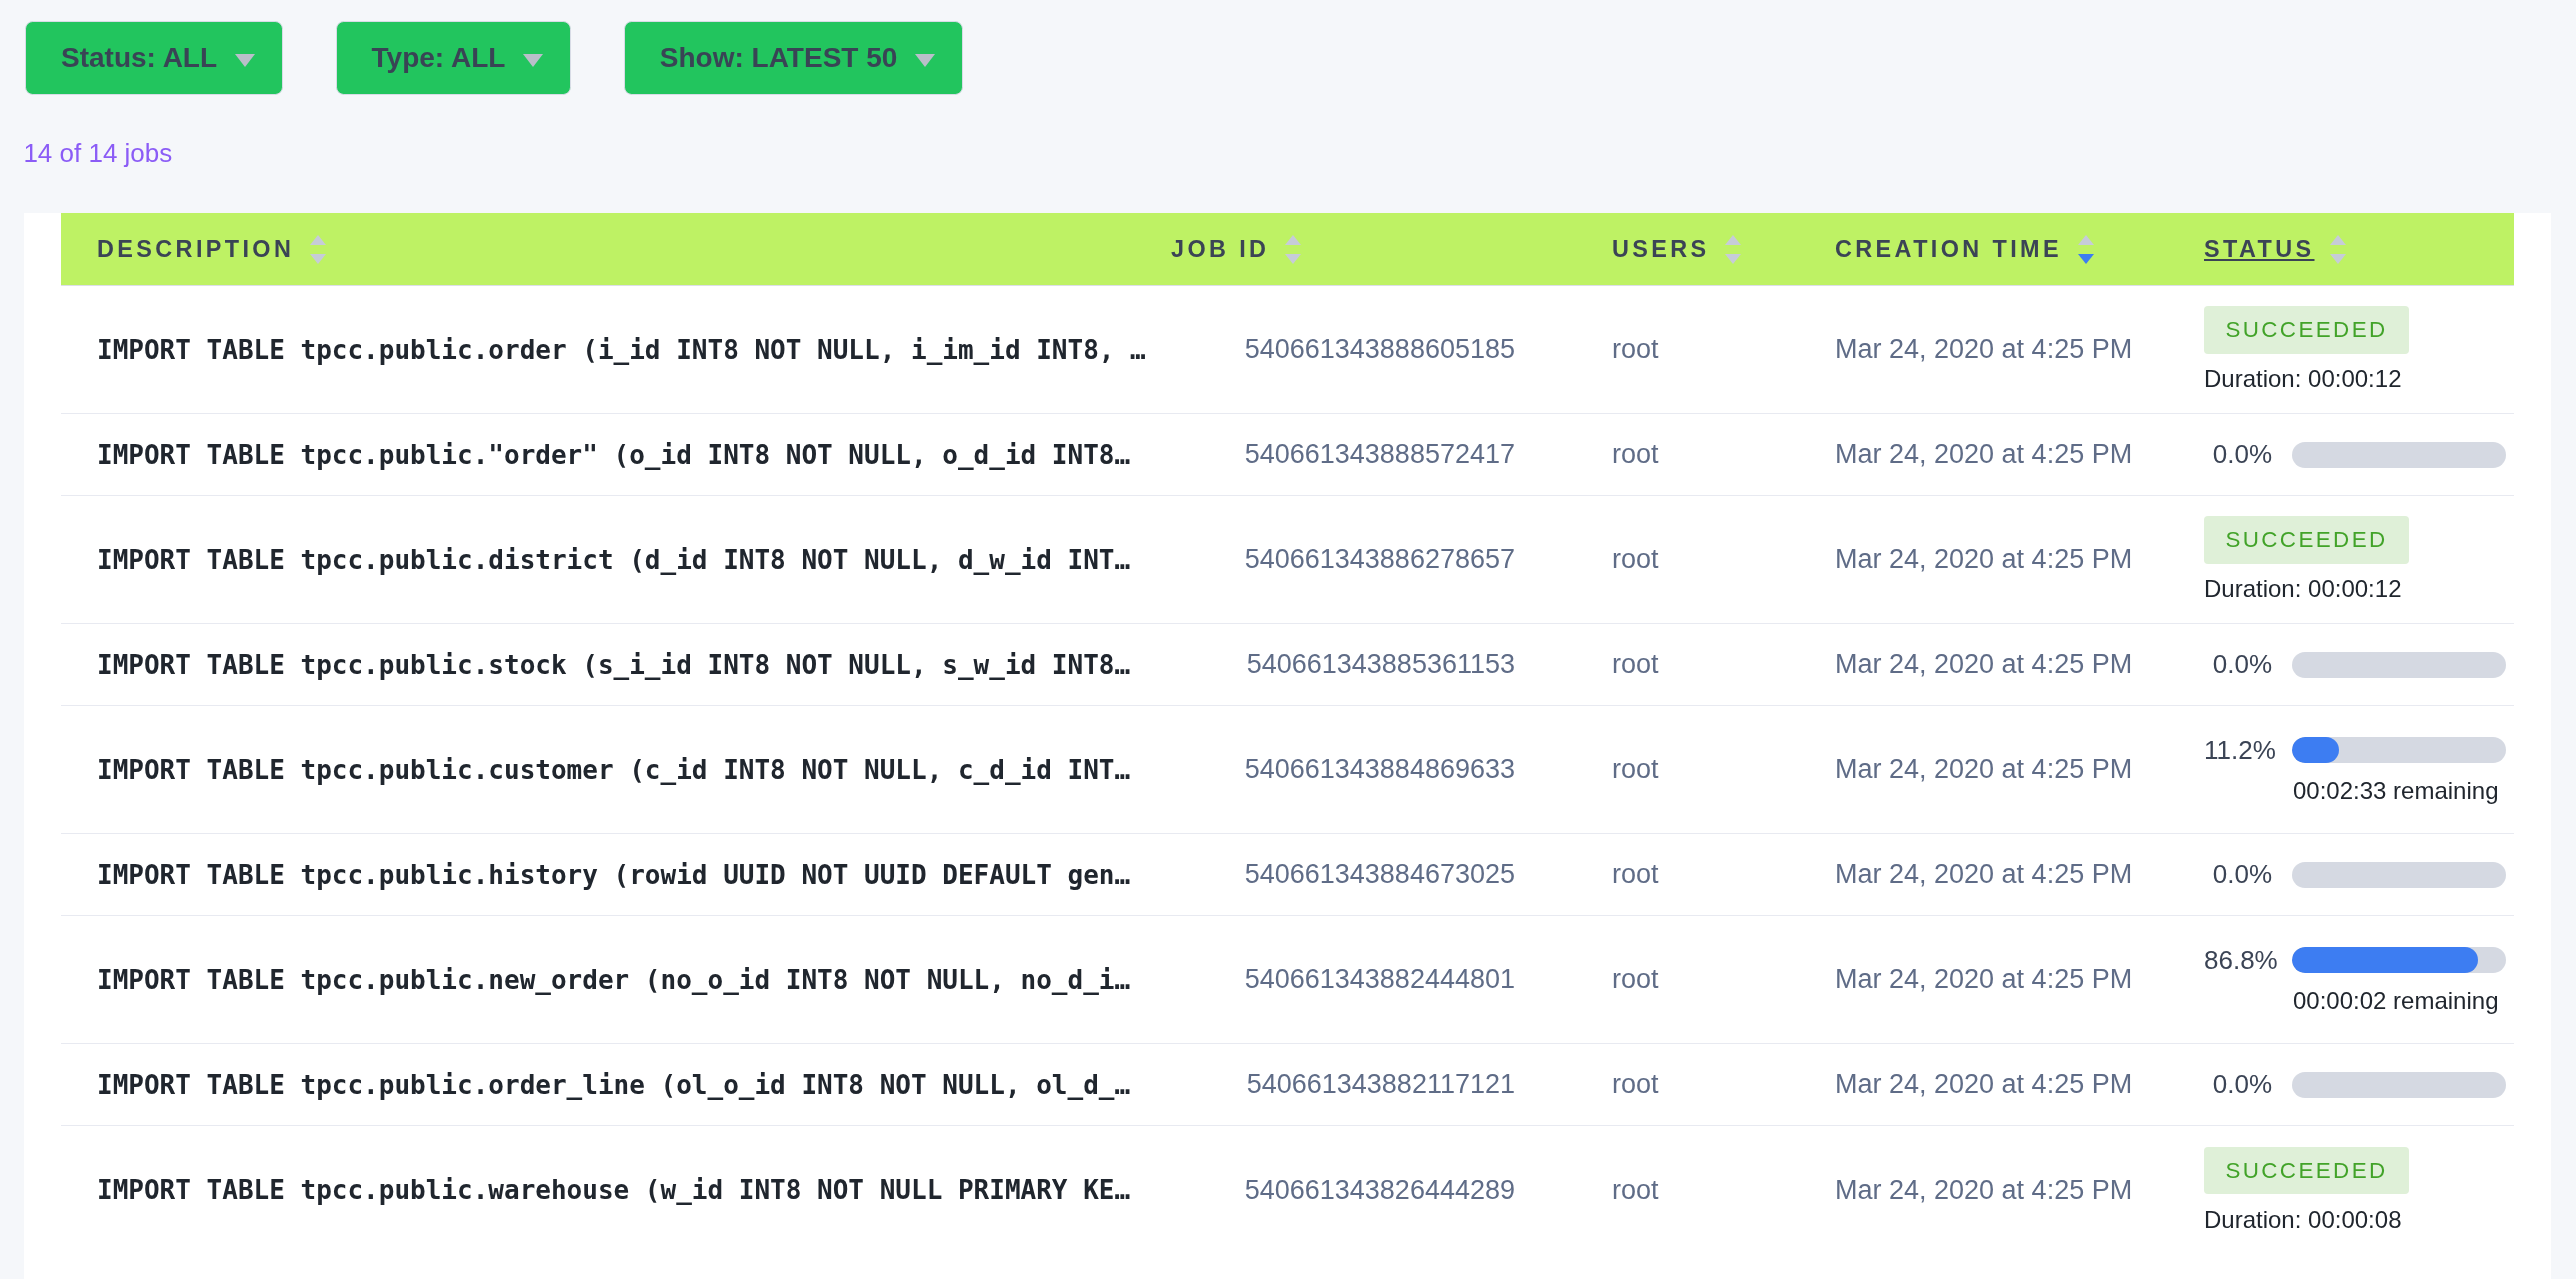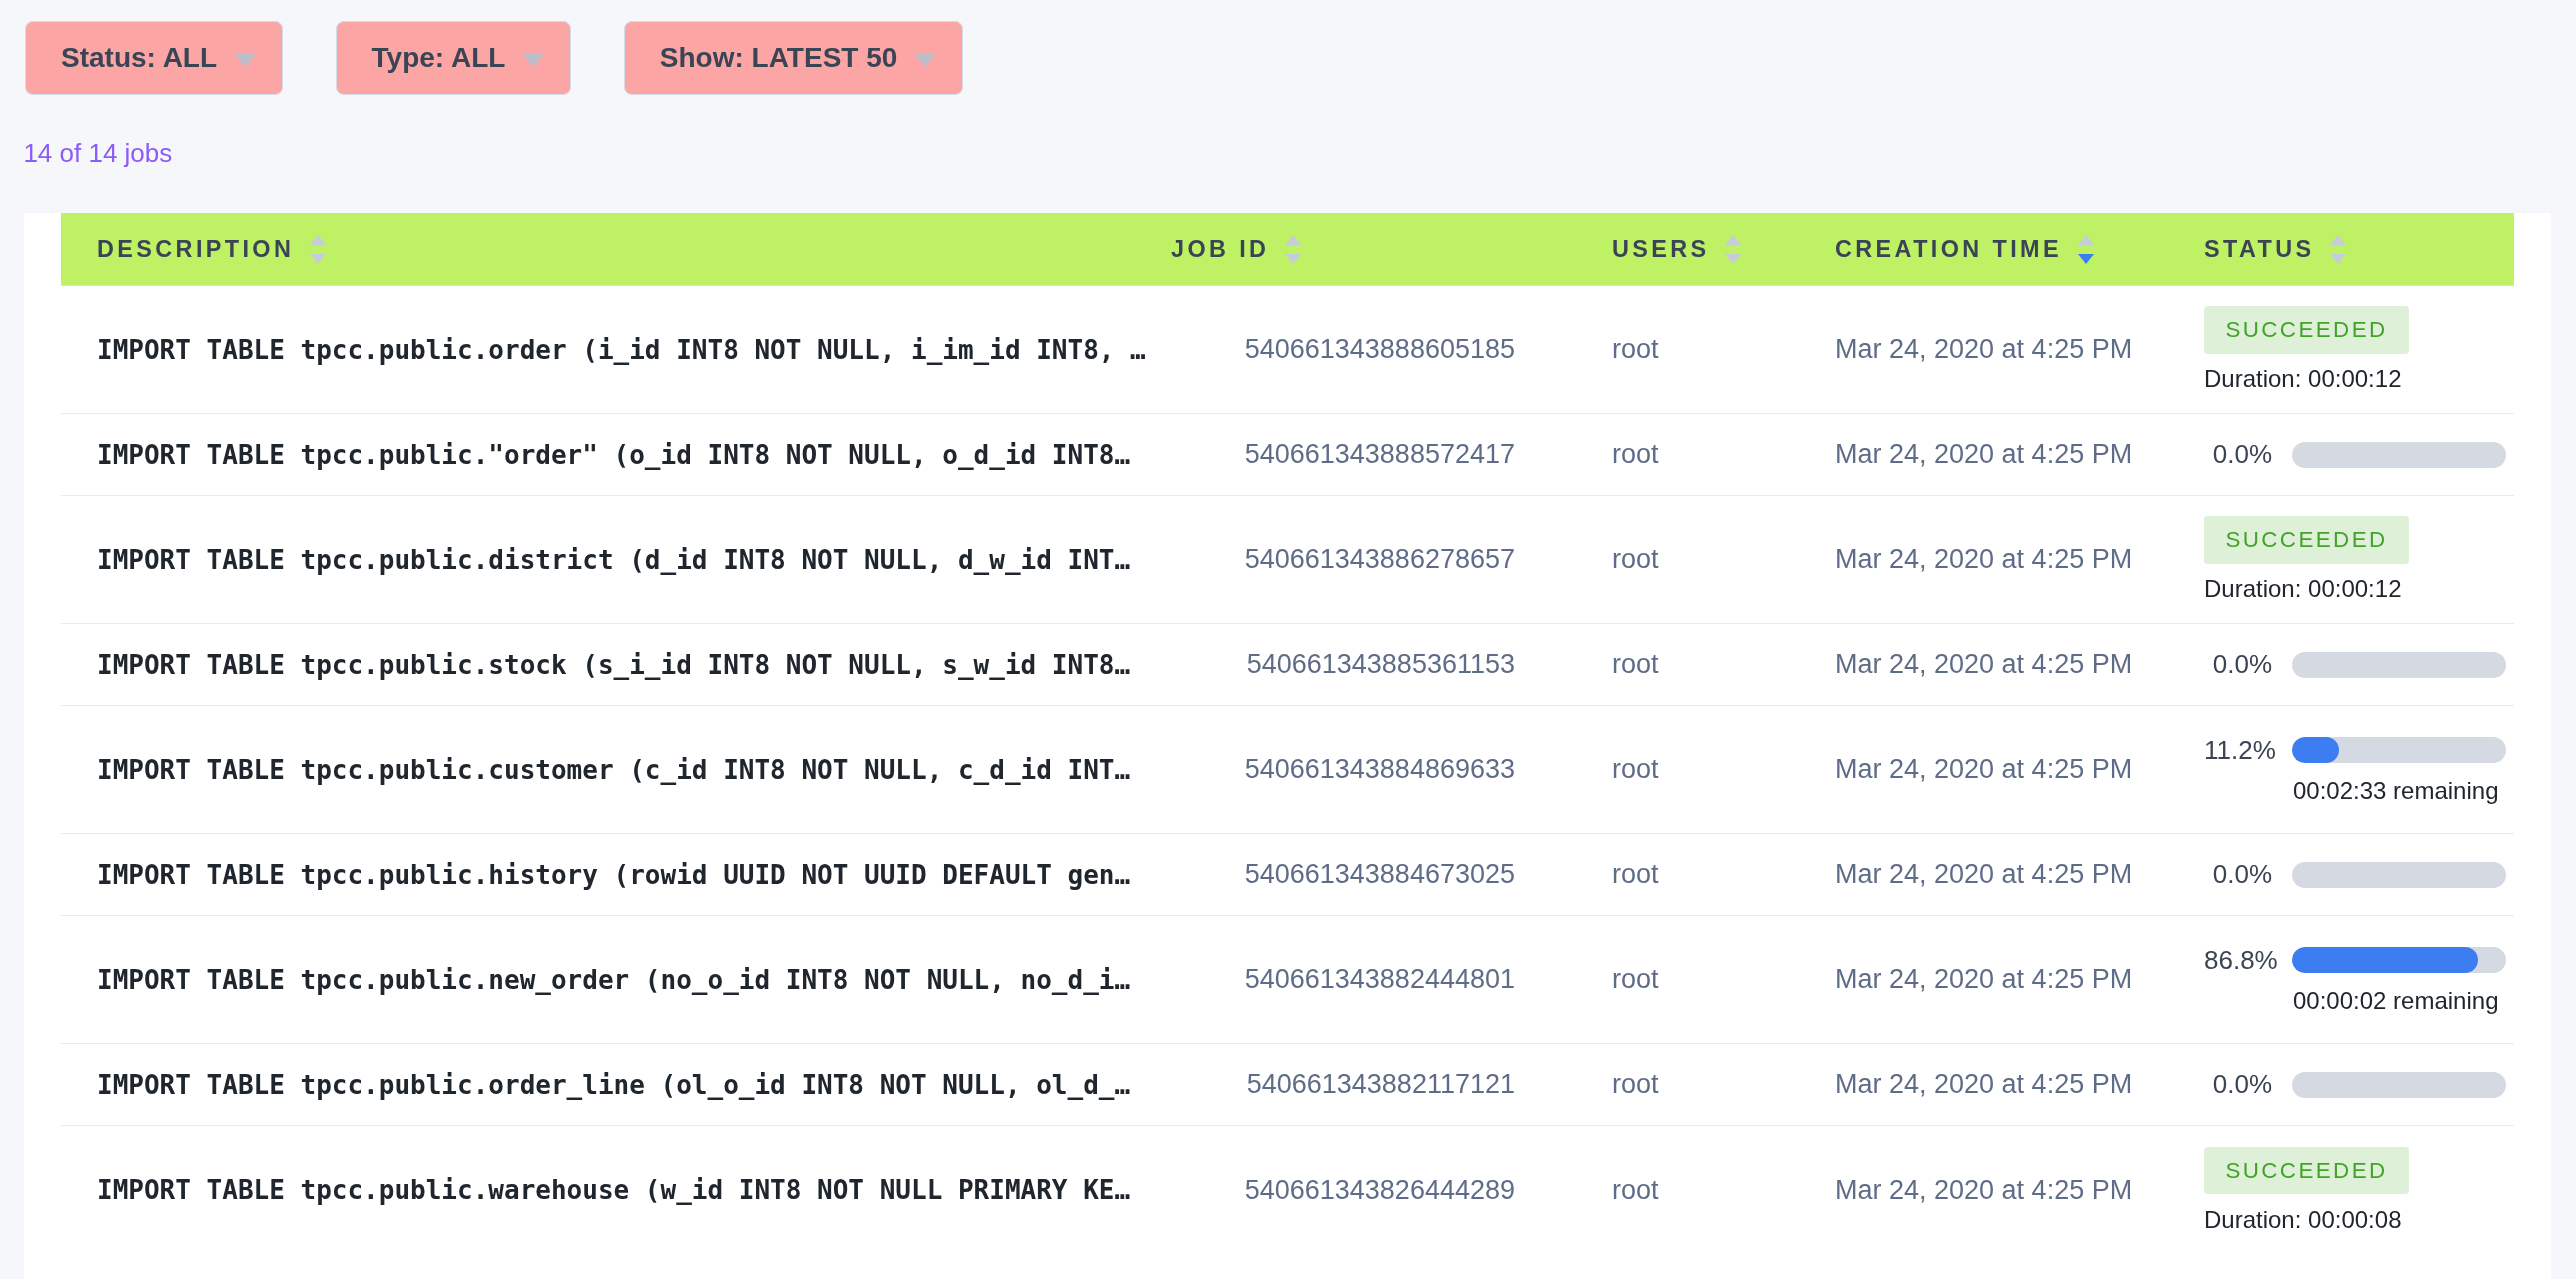--- a/index.html
+++ b/index.html
@@ -8,21 +8,21 @@
     width: 2576px; height: 1279px;
     overflow: hidden;
     background: #f5f7fa;
     font-family: "Liberation Sans", sans-serif;
   }
 
   
   .filters { display: flex; padding: 21.4px 0 0 25px; }
   .filter-btn {
     display: inline-flex; align-items: center;
-    background: #fca5a5;
+    background: #22c55e;
     border: 1.9px solid #d8dce6; border-radius: 7.8px;
     height: 74px; padding: 0 27px 0 35px; margin-right: 53px;
     font-size: 28px; font-weight: 700; color: #394455;
     cursor: pointer; white-space: nowrap;
   }
   .caret {
     width: 0; height: 0;
     border-left: 10.7px solid transparent;
     border-right: 10.7px solid transparent;
     border-top: 13.6px solid #b9bfca;
@@ -52,21 +52,21 @@
   }
   .th {
     font-size: 23.4px; font-weight: 700; letter-spacing: 3.4px;
     color: #3b4455; display: flex; align-items: center; cursor: pointer;
     white-space: nowrap;
   }
   .th.c1 { padding-left: 36px; }
   .th.c2 { justify-content: flex-start; }
   .th.c3 { padding-left: 97px; }
   .th.c4 { padding-left: 60px; }
-  .th.c5 { padding-left: 50px; }
+  .th.c5 { padding-left: 50px; text-decoration: underline; }
 
   .sort { display: flex; flex-direction: column; margin-left: 15.6px; row-gap: 8.8px; }
   .tri-up {
     width: 0; height: 0;
     border-left: 8.8px solid transparent; border-right: 8.8px solid transparent;
     border-bottom: 10.7px solid #c6ccd8;
   }
   .tri-down {
     width: 0; height: 0;
     border-left: 8.8px solid transparent; border-right: 8.8px solid transparent;

